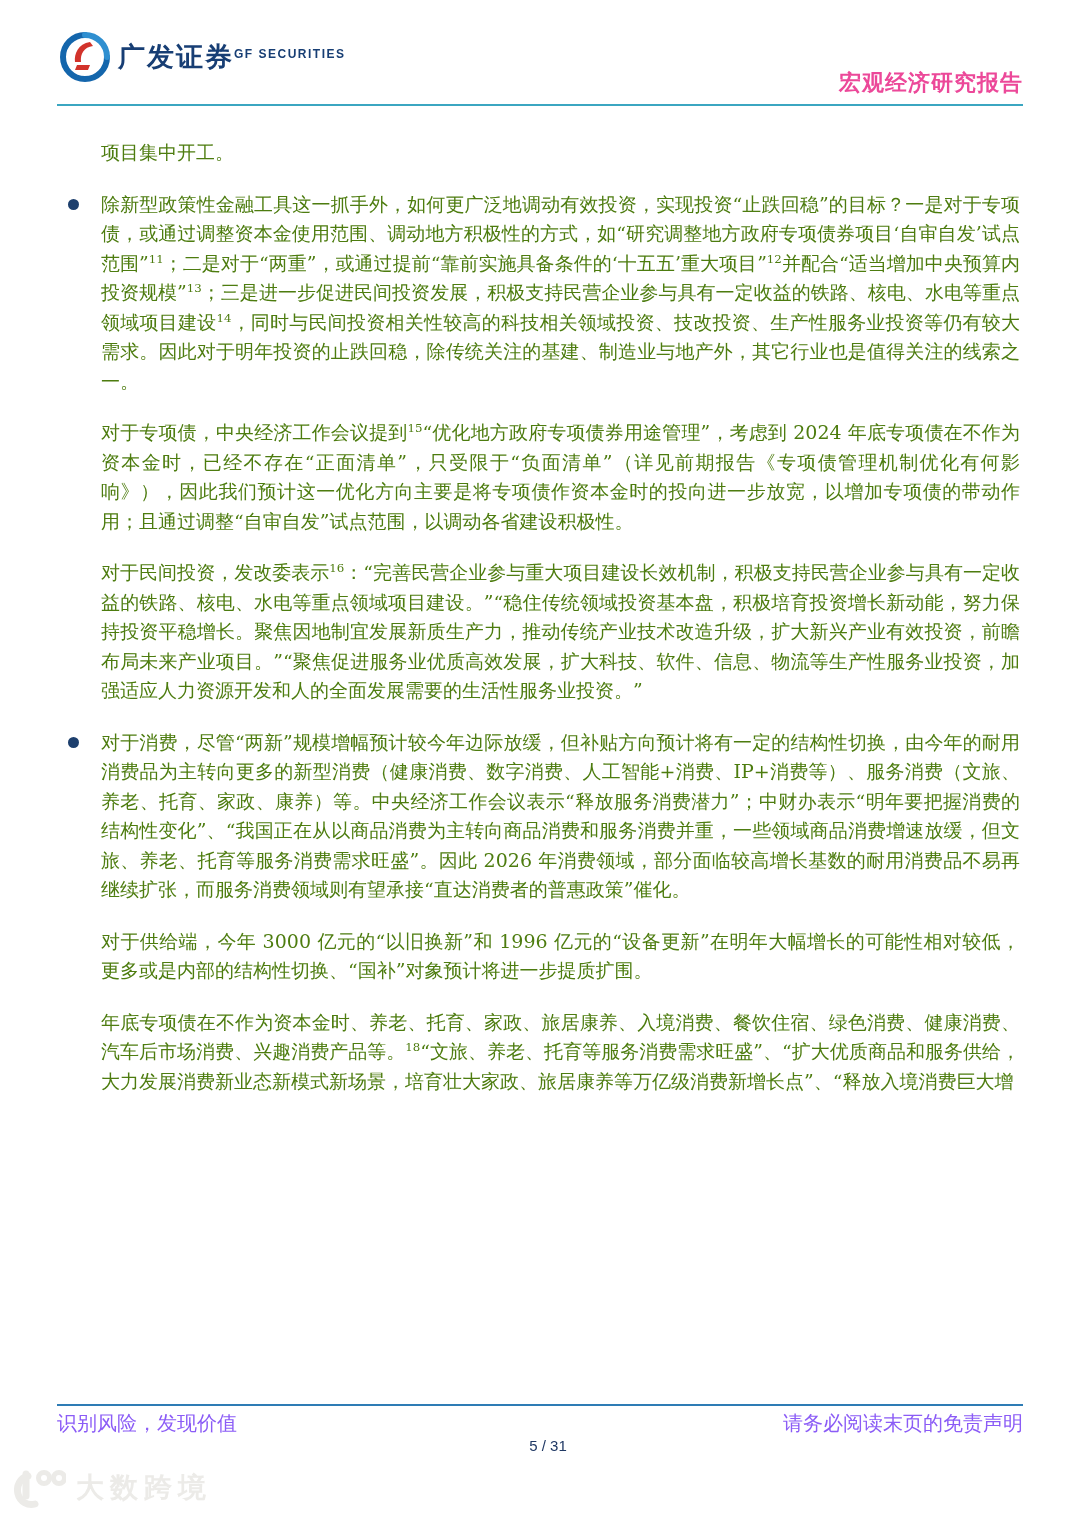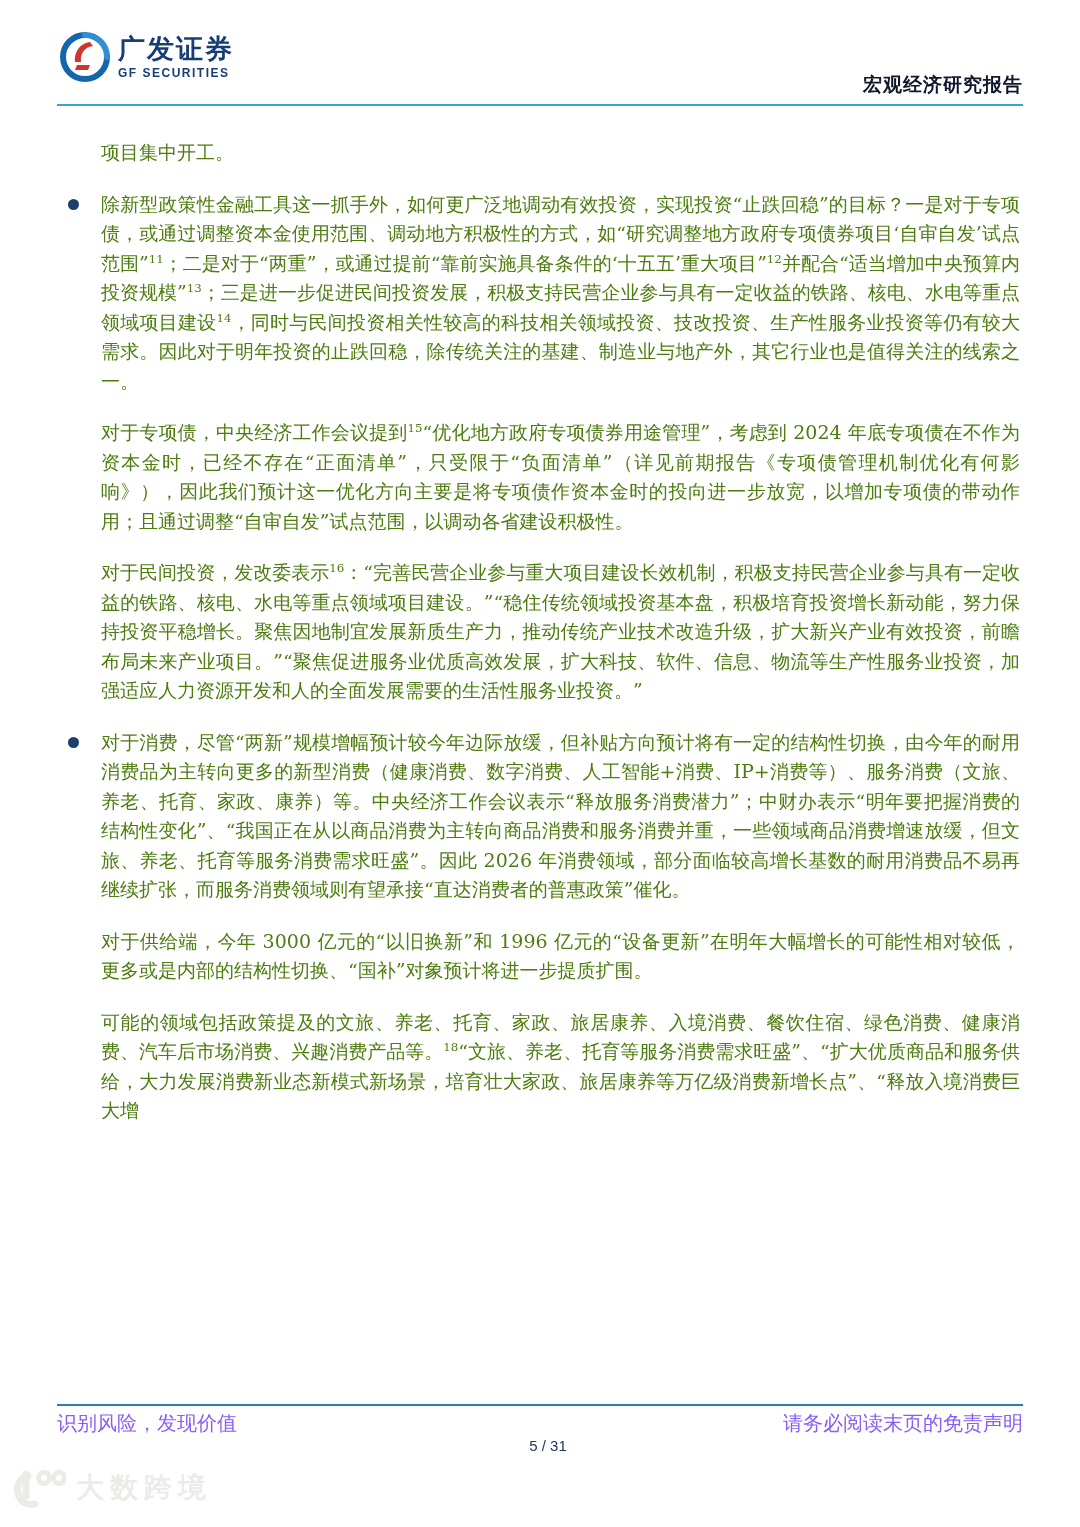--- a/index.html
+++ b/index.html
@@ -8,33 +8,33 @@
     width:1080px;height:1527px;
     margin:0 auto;
     background:#ffffff;
     font-family:"DejaVu Serif","Liberation Serif",serif;
     overflow:hidden;
   }
   
   .header{position:absolute;left:57px;right:57px;top:30px;height:74px;}
   .brand{position:absolute;left:3px;top:2px;display:flex;align-items:center;gap:8px;}
   .brand-logo{width:50px;height:50px;flex:0 0 auto;}
-  .brand-text{display:flex;flex-direction:column;line-height:1;}
+  .brand-text{display:flex;flex-direction:row;line-height:1;}
   .brand-cn{
     font-family:"Liberation Sans",sans-serif;
     font-weight:bold;font-size:27px;color:#173e74;letter-spacing:2px;
   }
   .brand-en{
     font-family:"Liberation Sans",sans-serif;
     font-weight:bold;font-size:12px;color:#173e74;letter-spacing:1.5px;margin-top:4px;
   }
   .report-type{
     position:absolute;right:0;bottom:6px;
     font-family:"Liberation Sans",sans-serif;
-    font-size:19px;font-weight:600;color:#0f172a;letter-spacing:1px;
+    font-size:22px;font-weight:600;color:#ec4899;letter-spacing:1px;
   }
   .header-rule{
     position:absolute;left:57px;right:57px;top:104px;height:0;
     border-top:2px solid #3ba6c1;
   }
   
   .body-text{
     position:absolute;left:101px;top:138px;width:919px;
     font-size:19px;line-height:29.5px;color:#4d7c0f;
     text-align:justify;
@@ -112,21 +112,21 @@
     <p class="para"><span>对于民间投资，发改委表示</span><sup>16</sup><span>：“完善民营企业参与重大项目建设长效机制，积极支持民营企业参与具有一定收益的铁路、核电、水电等重点领域项目建设。”“稳住传统领域投资基本盘，积极培育投资增长新动能，努力保持投资平稳增长。聚焦因地制宜发展新质生产力，推动传统产业技术改造升级，扩大新兴产业有效投资，前瞻布局未来产业项目。”“聚焦促进服务业优质高效发展，扩大科技、软件、信息、物流等生产性服务业投资，加强适应人力资源开发和人的全面发展需要的生活性服务业投资。”</span></p>
 
 
     <div class="bullet-item">
       <span class="bullet-dot"></span>
       <p class="para" style="margin-bottom:0"><span>对于消费，尽管“两新”规模增幅预计较今年边际放缓，但补贴方向预计将有一定的结构性切换，由今年的耐用消费品为主转向更多的新型消费（健康消费、数字消费、人工智能+消费、IP+消费等）、服务消费（文旅、养老、托育、家政、康养）等。中央经济工作会议表示“释放服务消费潜力”；中财办表示“明年要把握消费的结构性变化”、“我国正在从以商品消费为主转向商品消费和服务消费并重，一些领域商品消费增速放缓，但文旅、养老、托育等服务消费需求旺盛”。因此 2026 年消费领域，部分面临较高增长基数的耐用消费品不易再继续扩张，而服务消费领域则有望承接“直达消费者的普惠政策”催化。</span></p>
     </div>
 
     <p class="para"><span>对于供给端，今年 3000 亿元的“以旧换新”和 1996 亿元的“设备更新”在明年大幅增长的可能性相对较低，更多或是内部的结构性切换、“国补”对象预计将进一步提质扩围。</span></p>
 
-    <p class="para"><span>可能的领域包括政策提及的文旅、养老、托育、家政、旅居康养、入境消费、餐饮住宿、绿色消费、健康消费、汽车后市场消费、兴趣消费产品等。</span><sup>18</sup><span>“文旅、养老、托育等服务消费需求旺盛”、“扩大优质商品和服务供给，大力发展消费新业态新模式新场景，培育壮大家政、旅居康养等万亿级消费新增长点”、“释放入境消费巨大增</span></p>
+    <p class="para"><span>年底专项债在不作为资本金时、养老、托育、家政、旅居康养、入境消费、餐饮住宿、绿色消费、健康消费、汽车后市场消费、兴趣消费产品等。</span><sup>18</sup><span>“文旅、养老、托育等服务消费需求旺盛”、“扩大优质商品和服务供给，大力发展消费新业态新模式新场景，培育壮大家政、旅居康养等万亿级消费新增长点”、“释放入境消费巨大增</span></p>
 
   </section>
 
   <div class="footer-rule"></div>
   <div class="footer-row">
     <span>识别风险，发现价值</span>
     <span>请务必阅读末页的免责声明</span>
   </div>
   <div class="page-number">5 / 31</div>
 

